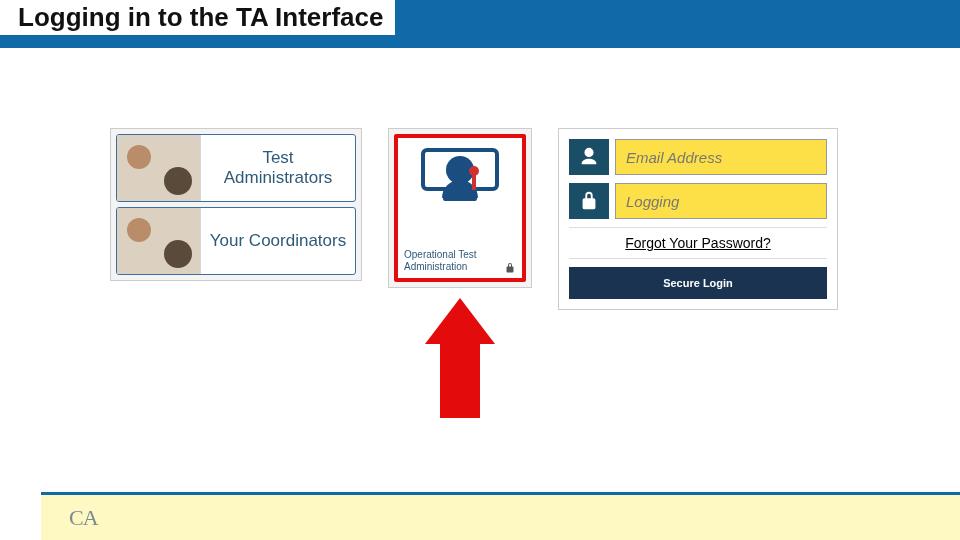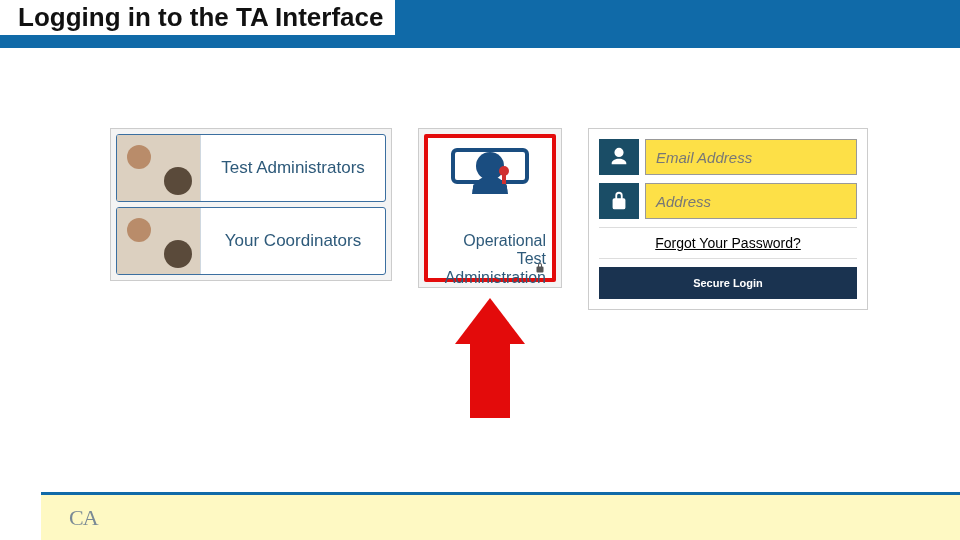--- a/index.html
+++ b/index.html
@@ -24,21 +24,21 @@
   }
   
   .content {
     display:flex;
     gap: 26px;
     padding: 80px 40px 0 110px;
     align-items:flex-start;
   }
   
   .role-panel {
-    width: 282px;
+    width: 252px;
     border:1px solid #ccc;
     background:#f4f4f4;
     padding:5px;
     display:flex;
     flex-direction:column;
     gap:5px;
   }
   .role-card {
     display:flex;
     align-items:center;
@@ -114,21 +114,21 @@
     border-radius:18px 18px 0 0; top:24px; left:-4px;
   }
   .key-dot {
     position:absolute; top:14px; right:16px; width:10px; height:10px; border-radius:50%;
     background:#d03030;
   }
   .key-dot::after {
     content:""; position:absolute; width:4px; height:16px; background:#d03030; top:8px; left:3px;
   }
   .app-label {
-    color:#2e5a7a; font-size:16px; text-align:right; line-height:1.15;margin-top:48px;
+    color:#2e5a7a; font-size:10px; text-align:left; line-height:1.15;margin-top:48px;
   }
   .lock-mini {
     position:absolute; right:6px; bottom:6px; width:12px; height:12px;
   }
   .lock-mini svg { width:100%; height:100%; }
   
   .big-arrow { width:70px; height:120px; position:relative; }
   .big-arrow .head {
     width:0; height:0; border-left:35px solid transparent; border-right:35px solid transparent;
     border-bottom:46px solid #e30b0b;
@@ -229,21 +229,21 @@
           </svg>
       </div>
       <div class="field-input">Email Address</div>
     </div>
     <div class="field-row">
       <div class="field-icon">
         <svg viewBox="0 0 24 24">
             <path d="M12 2a4 4 0 0 0-4 4v3H7a2 2 0 0 0-2 2v8a2 2 0 0 0 2 2h10a2 2 0 0 0 2-2v-8a2 2 0 0 0-2-2h-1V6a4 4 0 0 0-4-4zm-2 4a2 2 0 1 1 4 0v3h-4V6z"></path>
           </svg>
       </div>
-      <div class="field-input">Address</div>
+      <div class="field-input">Logging</div>
     </div>
     <div class="forgot">Forgot Your Password?</div>
     <button class="login-btn">Secure Login</button>
   </div>
 
 </div>
 
 <div class="footer">
   <span class="logo">CA</span>
   <span class="pagenum">5</span>

